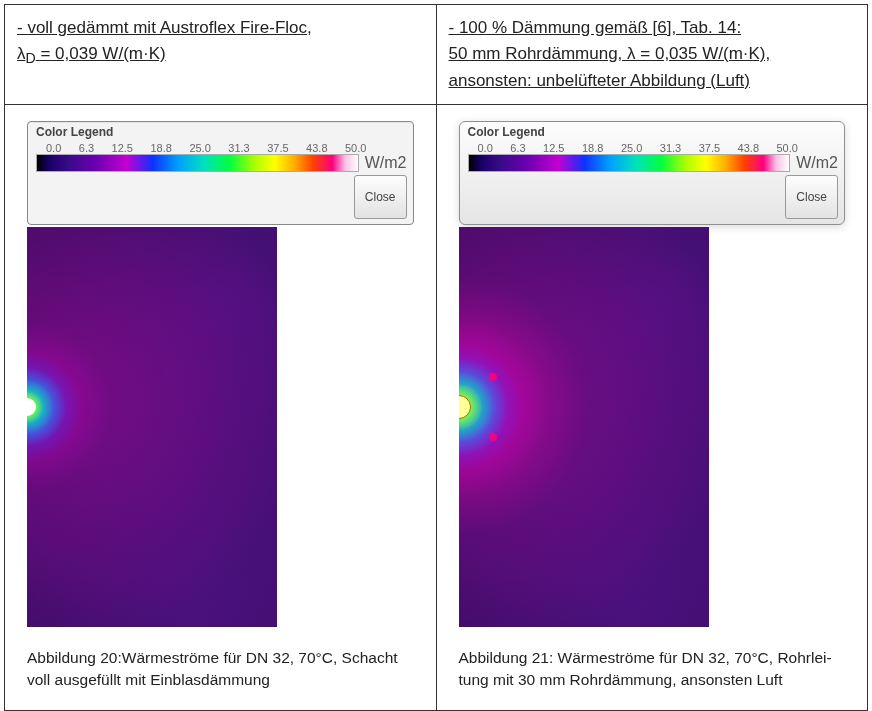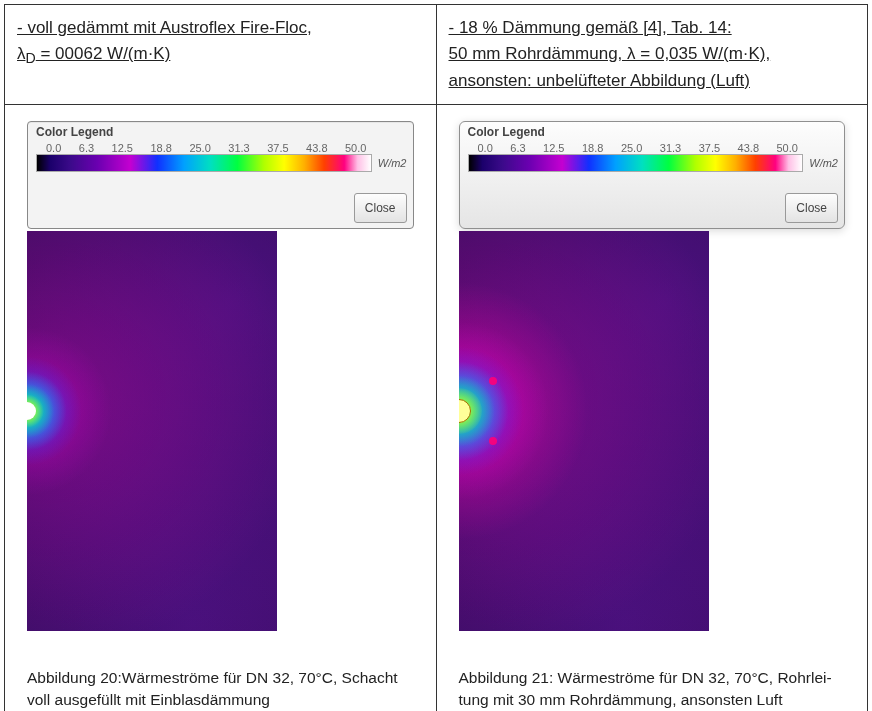--- a/index.html
+++ b/index.html
@@ -80,41 +80,40 @@
       #b0ff00 68%,
       #ffff00 74%,
       #ffb000 80%,
       #ff4000 86%,
       #ff0080 92%,
       #ffc0e6 96%,
       #ffffff 100%);
     border: 1px solid #aaa;
   }
   .units {
-    font-size: 11px;
+    font-size: 16px;
     color: #555;
     white-space: nowrap;
-    font-style: italic;
   }
   .ticks {
     display: flex;
     justify-content: space-between;
     font-size: 11px;
     color: #666;
     margin: 2px 40px 0 10px;
   }
   .close-btn {
     float: right;
     font-size: 12px;
     color: #444;
     border: 1px solid #999;
     background: linear-gradient(#fdfdfd,#e3e3e3);
     border-radius: 3px;
-    padding: 7px 10px;
-    margin-top: 21px;
+    padding: 14px 10px;
+    margin-top: 3px;
   }
   .clear { clear: both; }
 
   .thermal {
     position: relative;
     width: 250px;
     height: 400px;
     background: #2f0a52;
     margin-top: 0;
     overflow: hidden;
@@ -153,35 +152,35 @@
   .hot.big .r1 { width: 46px; height: 46px;  background: radial-gradient(circle, rgba(255,255,0,0.95) 0%, rgba(255,255,0,0) 75%); }
   .hot.big .r0 { width: 22px; height: 22px;  background: #ffff99; border:1px solid #a07000; }
   .hot.big .spot { position:absolute; width:8px; height:8px; border-radius:50%; background: rgba(255,0,120,0.9); }
   .hot.big .spotA { left: 30px; top: -34px; }
   .hot.big .spotB { left: 30px; top: 26px; }
 
   .caption {
     font-size: 15.5px;
     line-height: 1.4;
     color: #222;
-    margin-top: 36px;
+    margin-top: 20px;
   }
 </style>
 </head>
 <body>
 
 <table class="outer">
   <tbody>
   <tr>
     <td class="cell-desc">
       <span>- voll gedämmt mit Austroflex Fire-Floc,</span><br>
-      <span>λ</span><sub>D</sub><span> = 00062 W/(m·K)</span>
+      <span>λ</span><sub>D</sub><span> = 0,039 W/(m·K)</span>
     </td>
     <td class="cell-desc">
-      <span>- 18 % Dämmung gemäß [4], Tab. 14:</span><br>
+      <span>- 100 % Dämmung gemäß [6], Tab. 14:</span><br>
       <span>50 mm Rohrdämmung, λ = 0,035 W/(m·K),</span><br>
       <span>ansonsten: unbelüfteter Abbildung (Luft)</span>
     </td>
   </tr>
   <tr>
     <td class="figcell">
       <div class="figinner">
         <div class="legend-win">
           <div class="legend-title">Color Legend</div>
           <div class="ticks">

